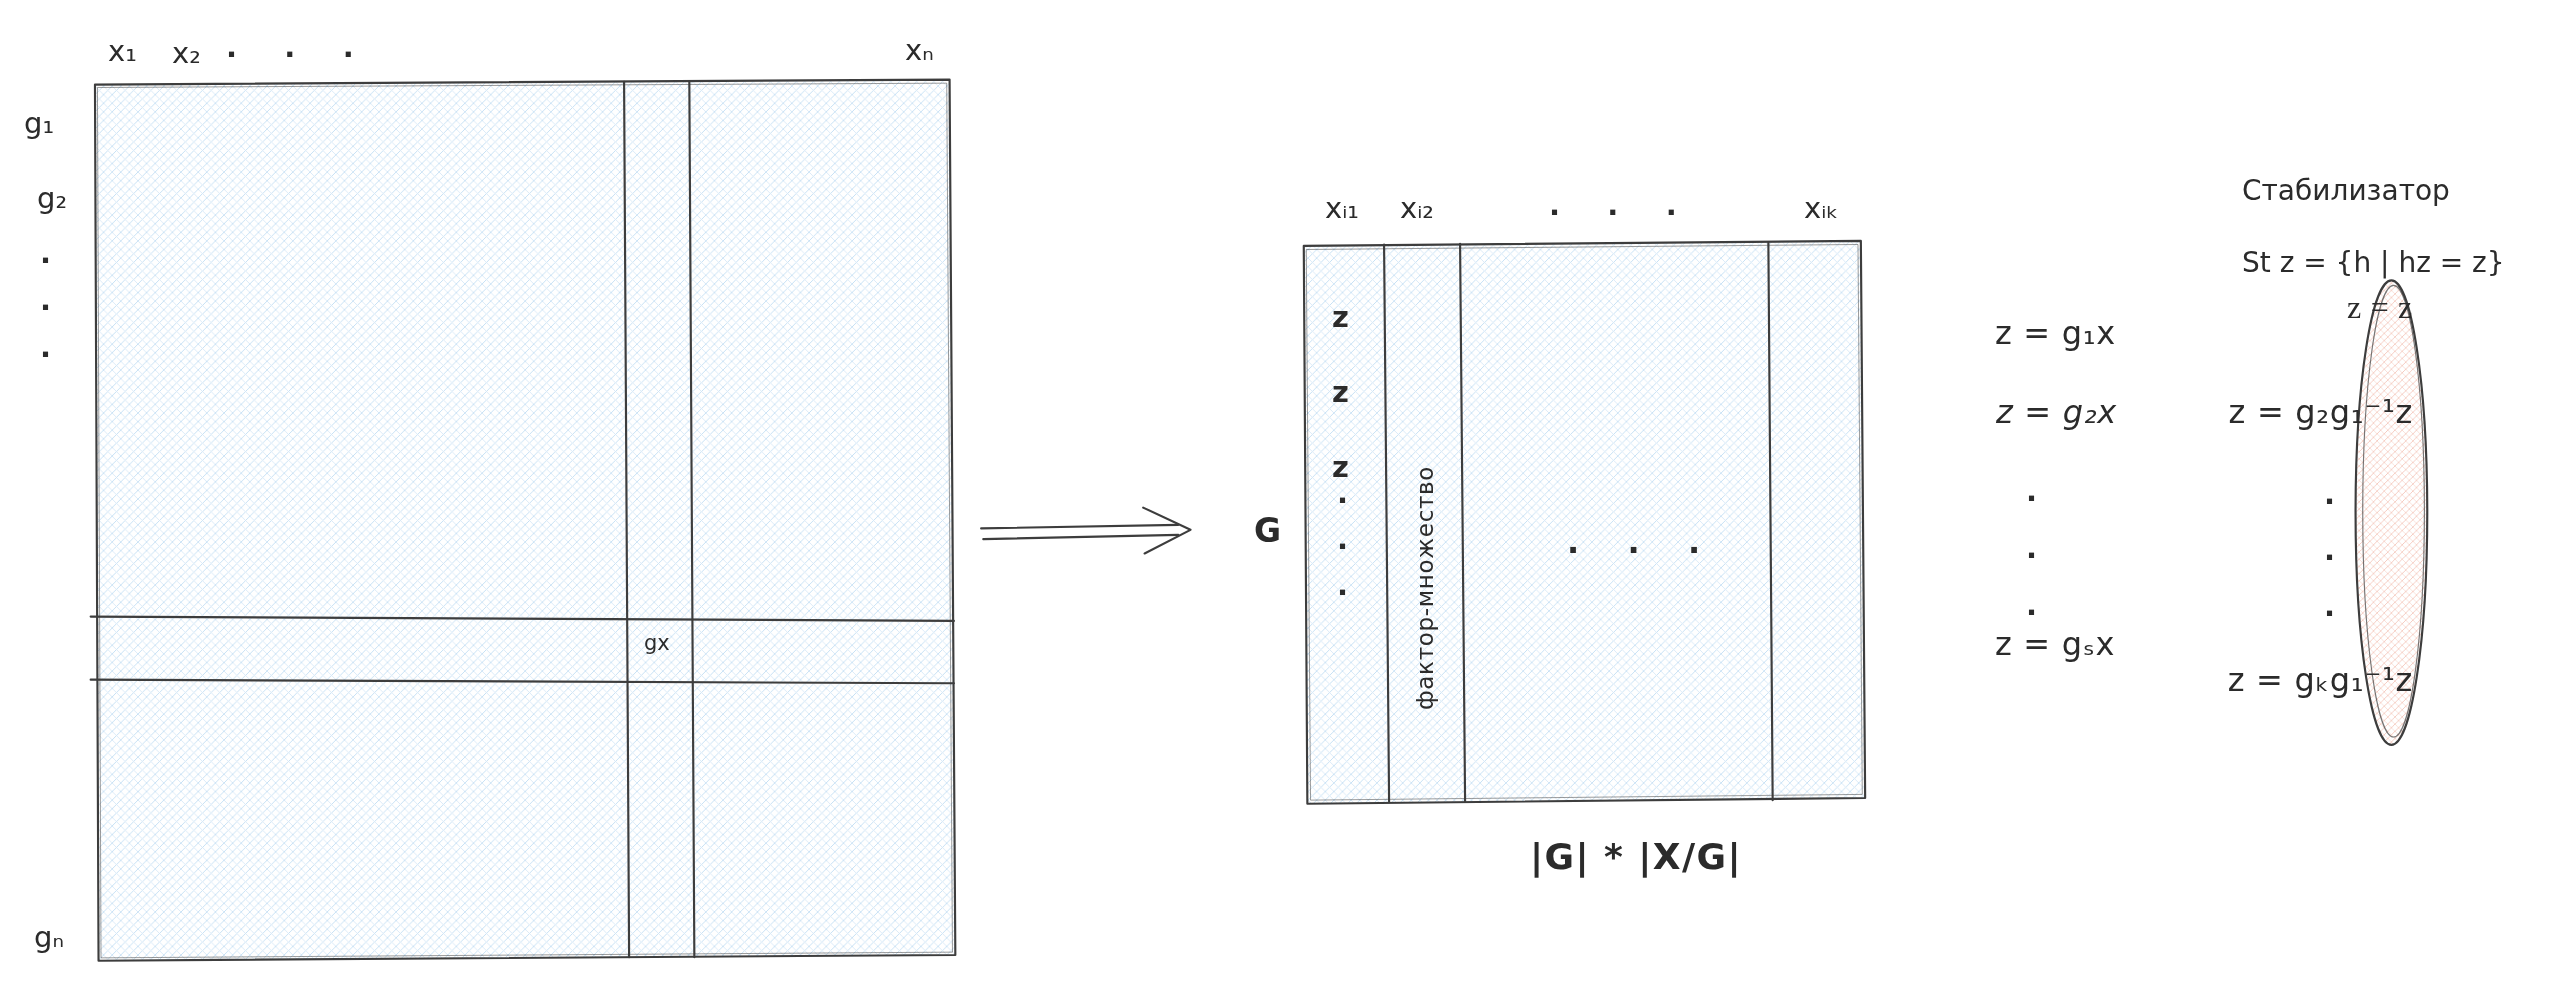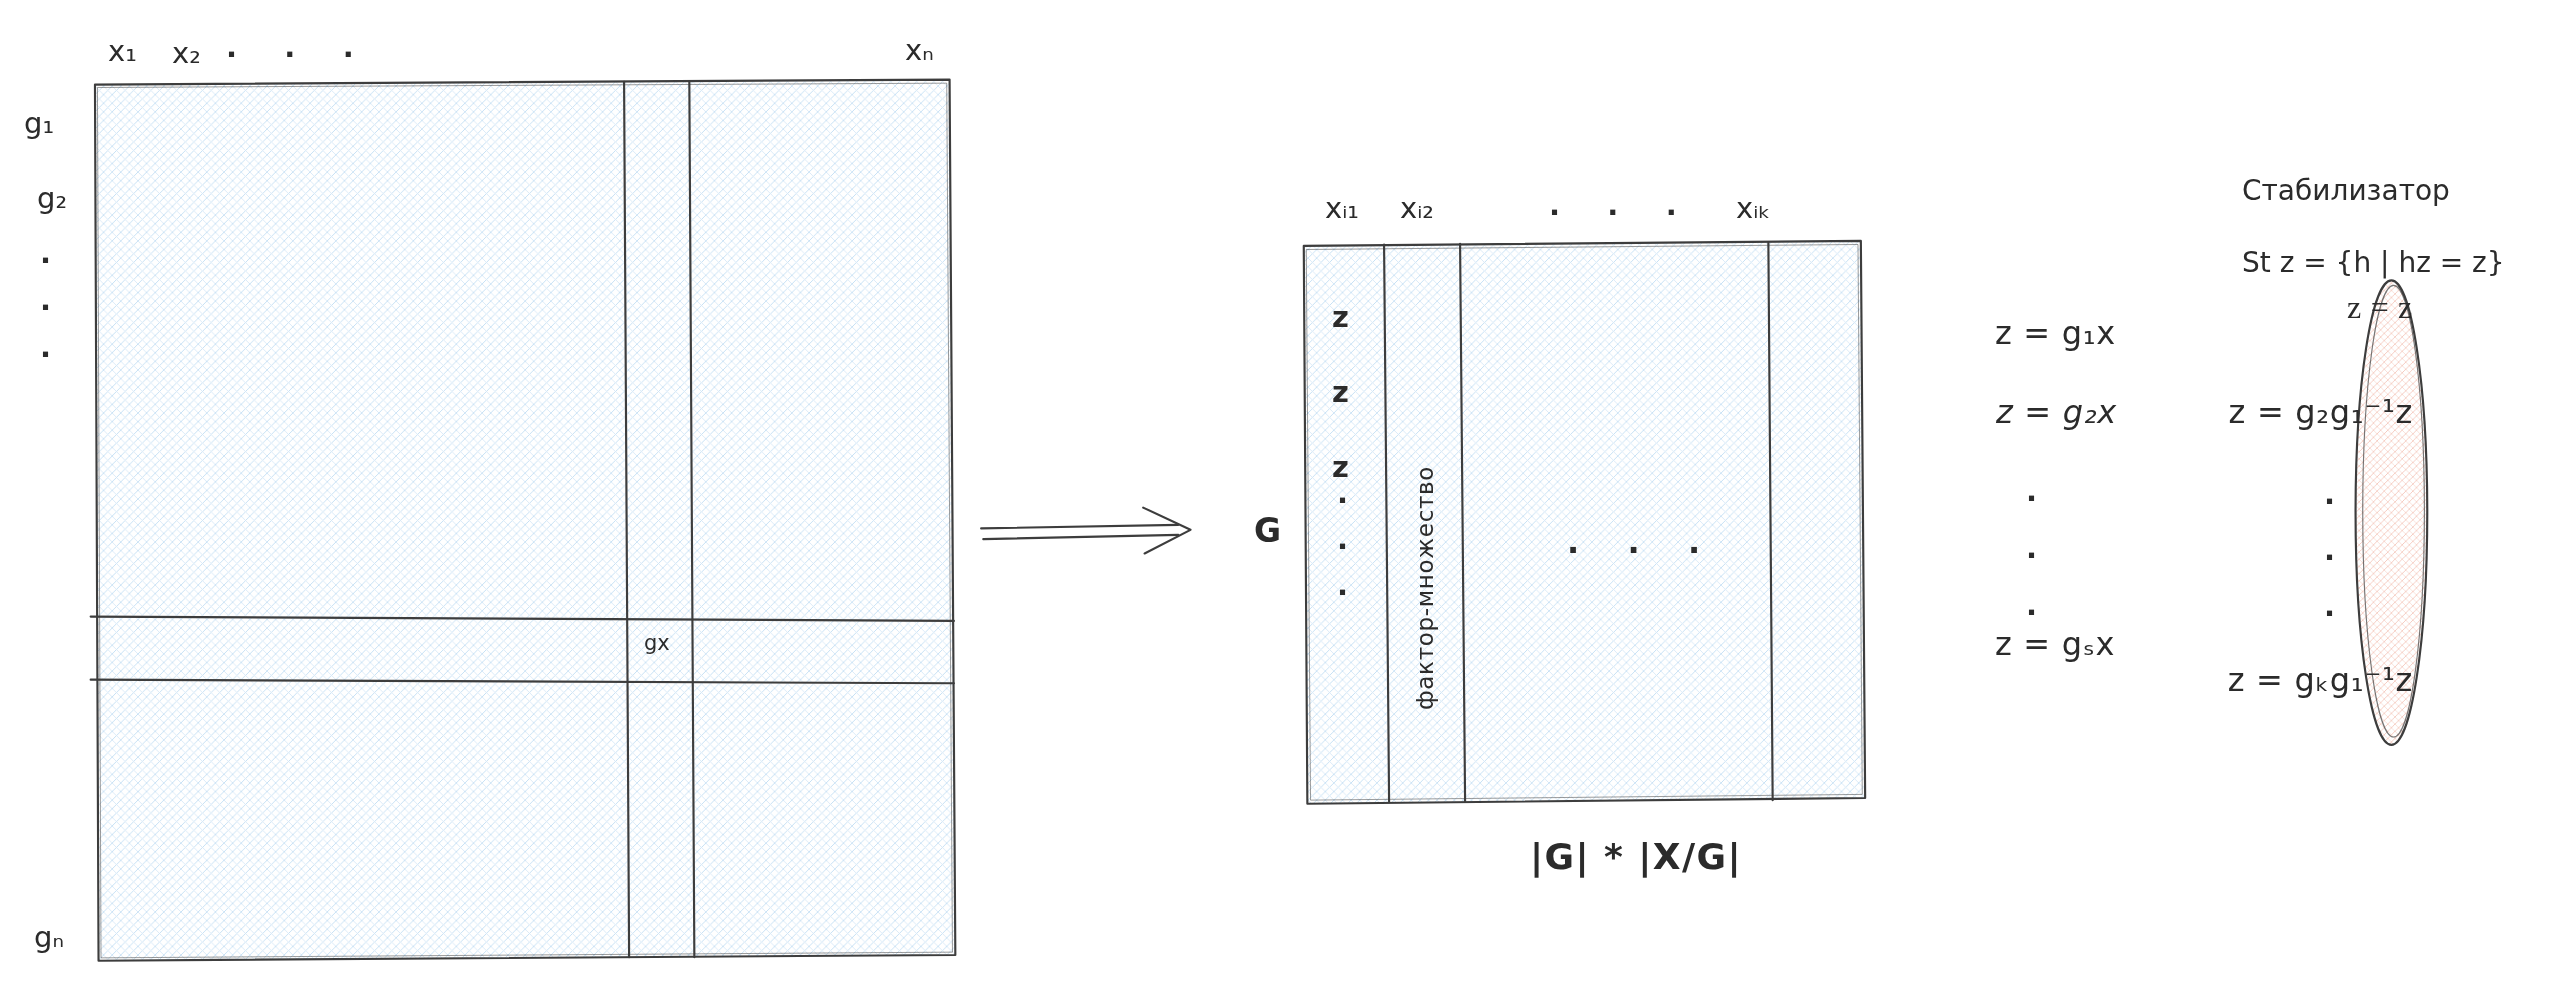--- a/index.html
+++ b/index.html
@@ -96,21 +96,21 @@
 ·</span>
   <span class="lbl fs40" style="left:34px; top:920px;">gₙ</span>
 
   <span class="lbl fs38" style="left:644px; top:631px;">gx</span>
 
   <span class="lbl fs46" style="left:1254px; top:511px;">G</span>
 
   <span class="lbl fs40" style="left:1325px; top:191px;">xᵢ₁</span>
   <span class="lbl fs40" style="left:1400px; top:191px;">xᵢ₂</span>
   <span class="lbl fs40 hdots" style="left:1549px; top:195px;">· · ·</span>
-  <span class="lbl fs40" style="left:1736px; top:191px;">xᵢₖ</span>
+  <span class="lbl fs40" style="left:1804px; top:191px;">xᵢₖ</span>
 
   <span class="lbl fs40 zcol" style="left:1332px; top:280px; line-height:75px;">z
 z
 z</span>
   <span class="lbl fs40 vdots" style="left:1337px; top:477px; line-height:46px;">·
 ·
 ·</span>
 
   <span class="lbl rot-caption" style="left:1426px; top:588px;">фактор-множество</span>
 

